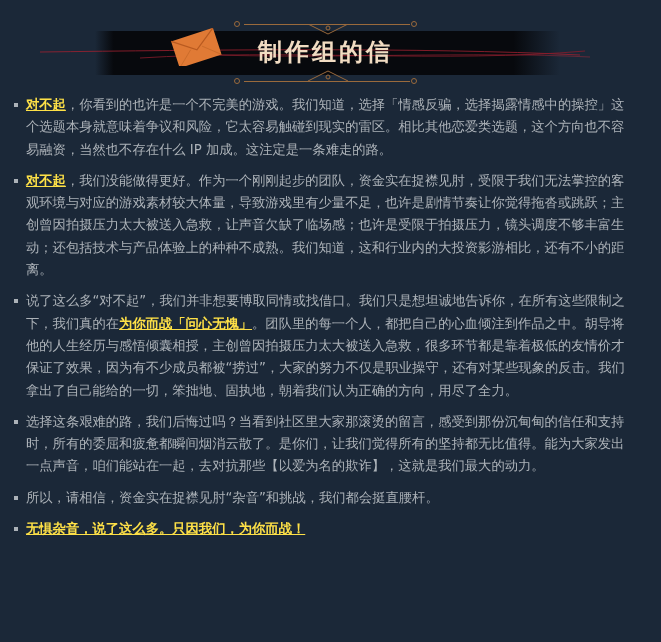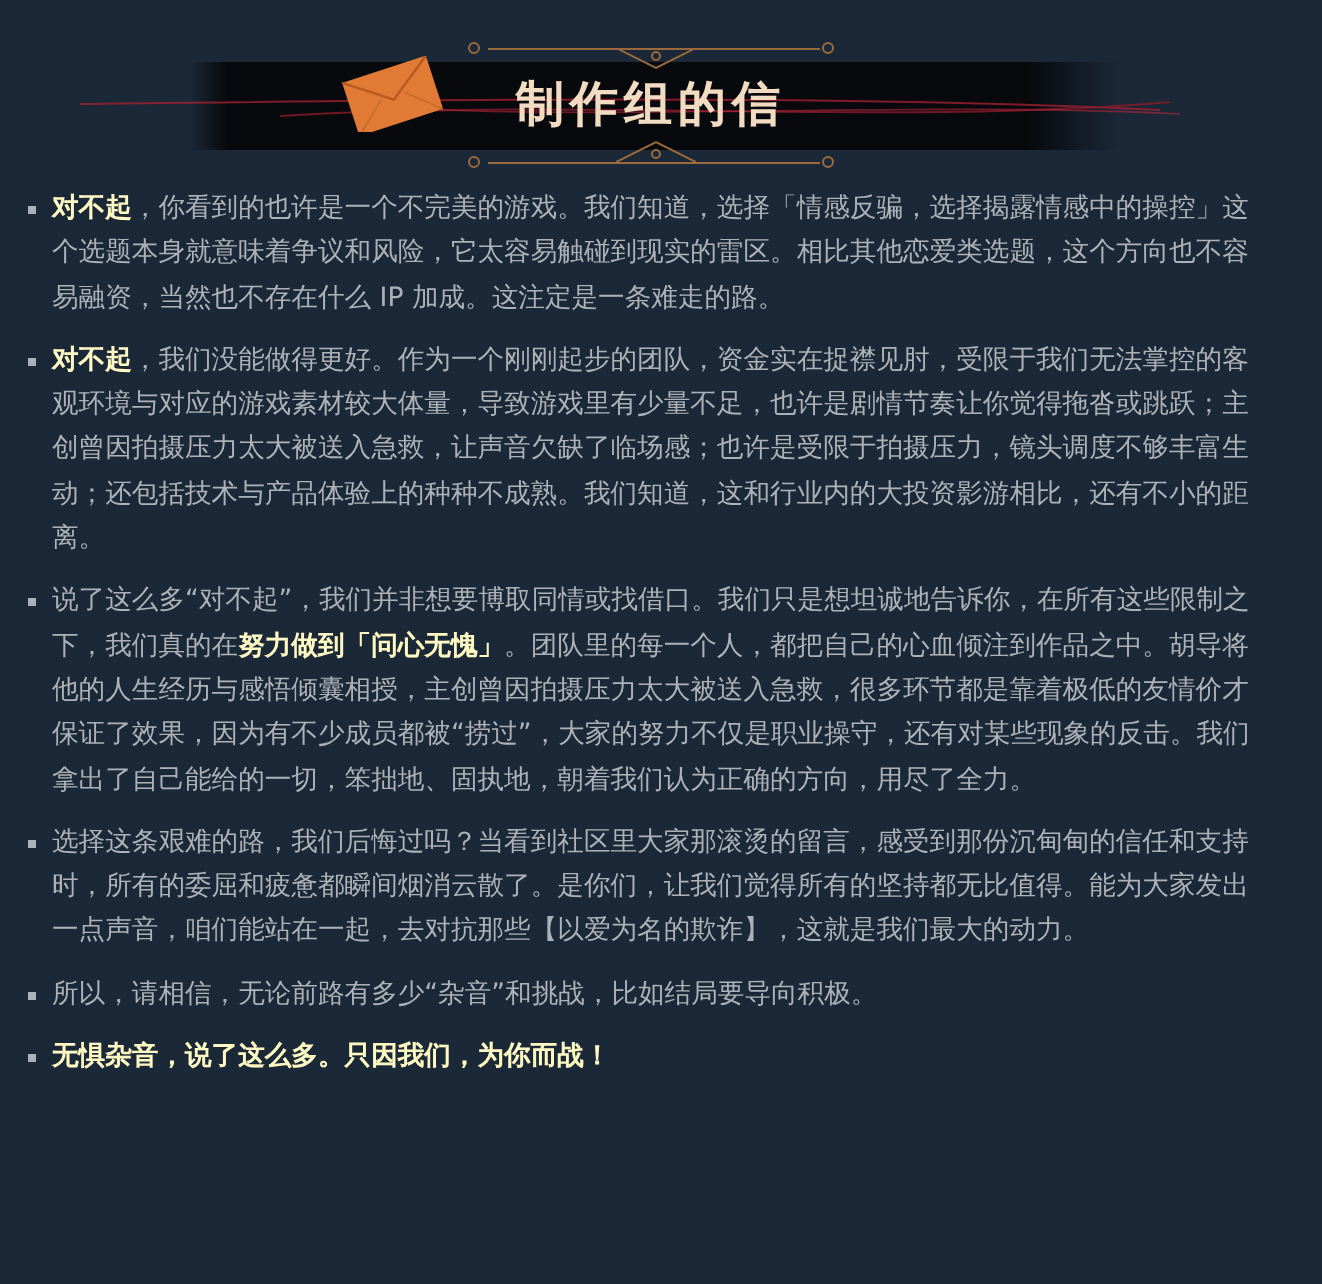--- a/index.html
+++ b/index.html
@@ -79,21 +79,21 @@
       color: #acb2b8;
     }
     .bullet {
       position: absolute;
       left: -12px;
       top: 9px;
       width: 4px;
       height: 4px;
       background: #acb2b8;
     }
-    b, strong { color: #fef9c3; font-weight: bold; }
+    b, strong { color: #fde047; font-weight: bold; text-decoration: underline; }
   </style>
 </head>
 <body>
 
 <div class="banner">
   <div class="banner-strip"></div>
 
   <svg width="661" height="88" style="position:absolute;left:0;top:0">
     <path d="M40 41 C 200 39, 420 36, 580 44" stroke="#a02030" stroke-width="1" fill="none" opacity="0.8"></path>
     <path d="M140 47 C 280 38, 450 52, 585 40" stroke="#8a1c2a" stroke-width="1" fill="none" opacity="0.8"></path>
@@ -132,28 +132,28 @@
     <li>
       <span class="bullet"></span>
       <b>对不起</b><span>，你看到的也许是一个不完美的游戏。我们知道，选择「情感反骗，选择揭露情感中的操控」这个选题本身就意味着争议和风险，它太容易触碰到现实的雷区。相比其他恋爱类选题，这个方向也不容易融资，当然也不存在什么 IP 加成。这注定是一条难走的路。</span>
     </li>
     <li>
       <span class="bullet"></span>
       <b>对不起</b><span>，我们没能做得更好。作为一个刚刚起步的团队，资金实在捉襟见肘，受限于我们无法掌控的客观环境与对应的游戏素材较大体量，导致游戏里有少量不足，也许是剧情节奏让你觉得拖沓或跳跃；主创曾因拍摄压力太大被送入急救，让声音欠缺了临场感；也许是受限于拍摄压力，镜头调度不够丰富生动；还包括技术与产品体验上的种种不成熟。我们知道，这和行业内的大投资影游相比，还有不小的距离。</span>
     </li>
     <li>
       <span class="bullet"></span>
-      <span>说了这么多“对不起”，我们并非想要博取同情或找借口。我们只是想坦诚地告诉你，在所有这些限制之下，我们真的在</span><b>努力做到「问心无愧」</b><span>。团队里的每一个人，都把自己的心血倾注到作品之中。胡导将他的人生经历与感悟倾囊相授，主创曾因拍摄压力太大被送入急救，很多环节都是靠着极低的友情价才保证了效果，因为有不少成员都被“捞过”，大家的努力不仅是职业操守，还有对某些现象的反击。我们拿出了自己能给的一切，笨拙地、固执地，朝着我们认为正确的方向，用尽了全力。</span>
+      <span>说了这么多“对不起”，我们并非想要博取同情或找借口。我们只是想坦诚地告诉你，在所有这些限制之下，我们真的在</span><b>为你而战「问心无愧」</b><span>。团队里的每一个人，都把自己的心血倾注到作品之中。胡导将他的人生经历与感悟倾囊相授，主创曾因拍摄压力太大被送入急救，很多环节都是靠着极低的友情价才保证了效果，因为有不少成员都被“捞过”，大家的努力不仅是职业操守，还有对某些现象的反击。我们拿出了自己能给的一切，笨拙地、固执地，朝着我们认为正确的方向，用尽了全力。</span>
     </li>
     <li>
       <span class="bullet"></span>
       <span>选择这条艰难的路，我们后悔过吗？当看到社区里大家那滚烫的留言，感受到那份沉甸甸的信任和支持时，所有的委屈和疲惫都瞬间烟消云散了。是你们，让我们觉得所有的坚持都无比值得。能为大家发出一点声音，咱们能站在一起，去对抗那些【以爱为名的欺诈】，这就是我们最大的动力。</span>
     </li>
     <li>
       <span class="bullet"></span>
-      <span>所以，请相信，无论前路有多少“杂音”和挑战，比如结局要导向积极。</span>
+      <span>所以，请相信，资金实在捉襟见肘“杂音”和挑战，我们都会挺直腰杆。</span>
     </li>
     <li>
       <span class="bullet"></span>
       <b>无惧杂音，说了这么多。只因我们，为你而战！</b>
     </li>
   </ul>
 </div>
 
 </body></html>

